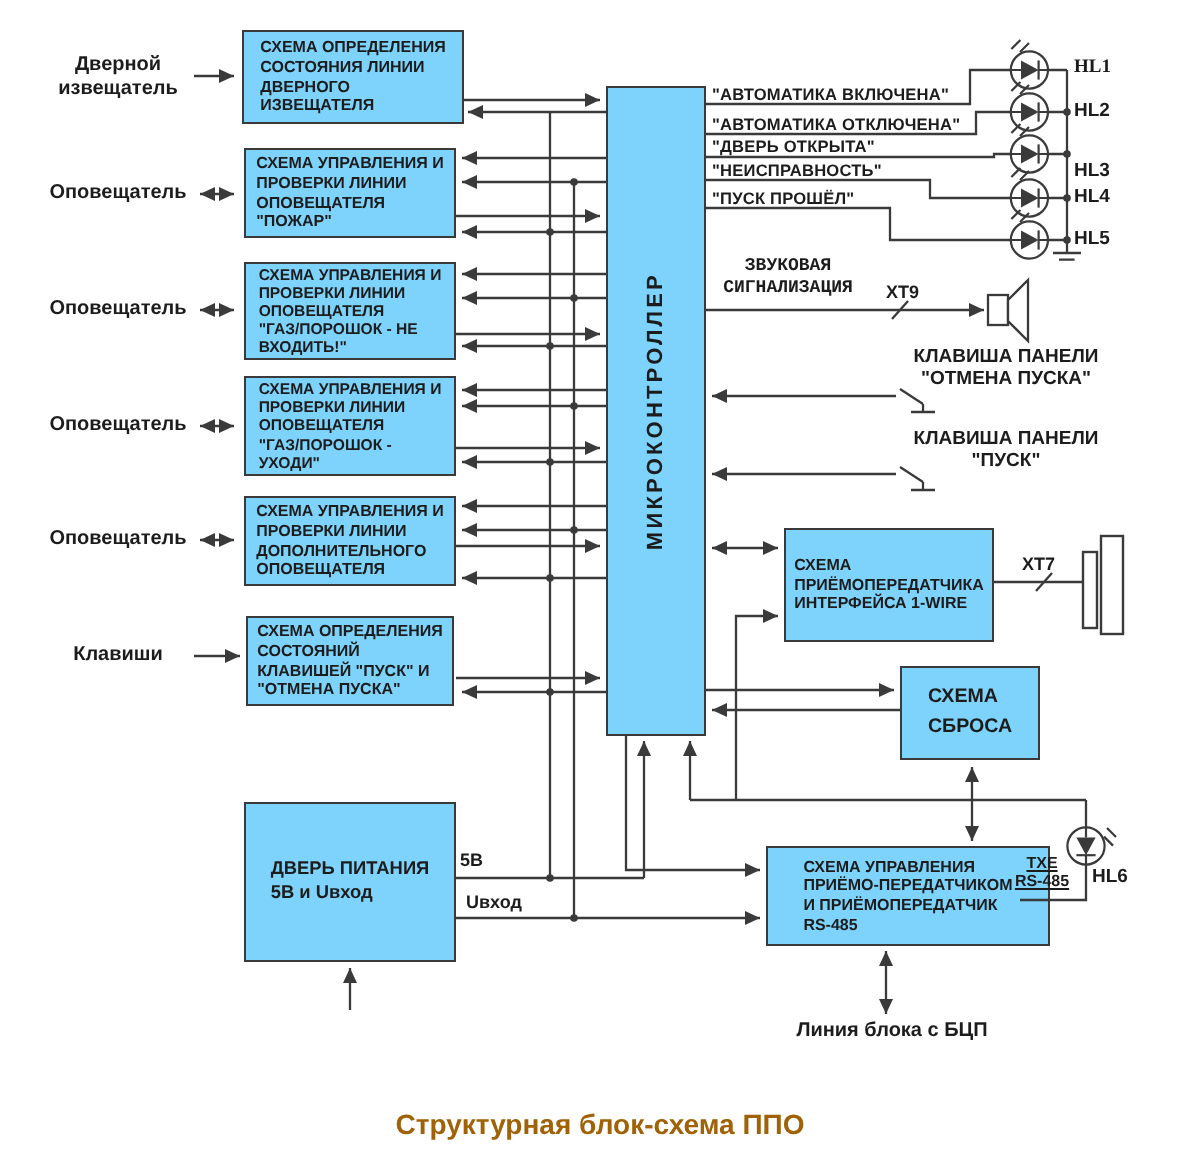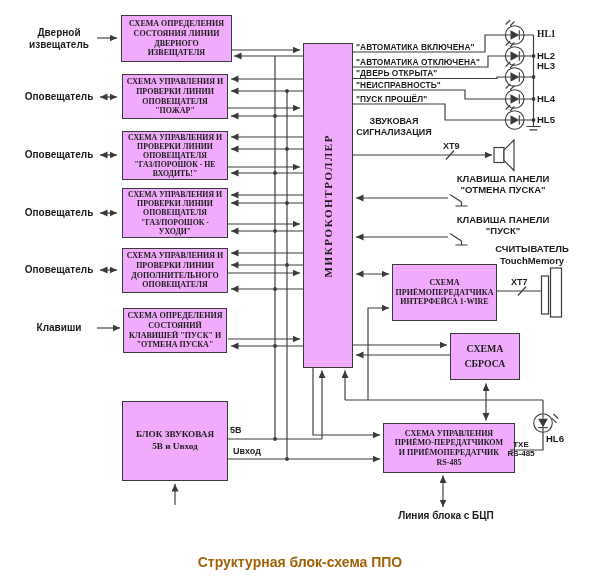--- a/index.html
+++ b/index.html
@@ -1,20 +1,20 @@
 <!DOCTYPE html>
 <html><head>
 <meta charset="utf-8">
 <style>
   html,body{margin:0;padding:0;background:#fff;}
   .stage{position:relative;width:600px;height:584px;background:#fff;overflow:hidden;
          font-family:"Liberation Sans",sans-serif;font-weight:bold;color:#1c1c1c;}
-  .blk{position:absolute;border:1.4px solid #3a3a3a;background:#f0abfc;box-sizing:border-box;
-       display:flex;align-items:center;justify-content:center;text-align:center;
-       white-space:pre-line;font-family:Liberation Serif, serif;}
+  .blk{position:absolute;border:1.4px solid #3a3a3a;background:#7dd3fc;box-sizing:border-box;
+       display:flex;align-items:center;justify-content:center;text-align:left;
+       white-space:pre-line;}
   .f8 {font-size:8px;line-height:1.22;}
   .f8s{font-size:7.8px;line-height:1.18;}
   .f9 {font-size:9.2px;line-height:1.3;}
   .f95{font-size:9.8px;line-height:1.45;}
   .lbl{position:absolute;white-space:pre-line;}
   .ctr{text-align:center;}
   .ind{font-size:8.3px;white-space:nowrap;letter-spacing:0.1px;}
   .hl{font-size:9.5px;}
   .mcu-txt{writing-mode:vertical-rl;transform:rotate(180deg);font-size:11px;letter-spacing:1.6px;}
   svg{position:absolute;left:0;top:0;pointer-events:none;}
@@ -51,61 +51,59 @@
 "ГАЗ/ПОРОШОК -
 УХОДИ"</div>
   <div class="blk f8" style="left:122px;top:248px;width:106px;height:45px;">СХЕМА УПРАВЛЕНИЯ И
 ПРОВЕРКИ ЛИНИИ
 ДОПОЛНИТЕЛЬНОГО
 ОПОВЕЩАТЕЛЯ</div>
   <div class="blk f8" style="left:123px;top:308px;width:104px;height:45px;">СХЕМА ОПРЕДЕЛЕНИЯ
 СОСТОЯНИЙ
 КЛАВИШЕЙ "ПУСК" И
 "ОТМЕНА ПУСКА"</div>
-  <div class="blk f9" style="left:122px;top:401px;width:106px;height:80px;">БЛОК ЗВУКОВАЯ
+  <div class="blk f9" style="left:122px;top:401px;width:106px;height:80px;">ДВЕРЬ ПИТАНИЯ
 5В и Uвход</div>
 
   <div class="blk" style="left:303px;top:43px;width:50px;height:325px;">
     <span class="mcu-txt">МИКРОКОНТРОЛЛЕР</span>
   </div>
 
   <div class="blk f8" style="left:392px;top:264px;width:105px;height:57px;">СХЕМА
 ПРИЁМОПЕРЕДАТЧИКА
 ИНТЕРФЕЙСА 1-WIRE</div>
   <div class="blk f95" style="left:450px;top:333px;width:70px;height:47px;">СХЕМА
 СБРОСА</div>
-  <div class="blk f8" style="left:383px;top:423px;width:132px;height:50px;">СХЕМА УПРАВЛЕНИЯ
+  <div class="blk f8" style="left:383px;top:423px;width:142px;height:50px;">СХЕМА УПРАВЛЕНИЯ
 ПРИЁМО-ПЕРЕДАТЧИКОМ
 И ПРИЁМОПЕРЕДАТЧИК
 RS-485</div>
 
   <div class="lbl ind" style="left:356px;top:42px;">"АВТОМАТИКА ВКЛЮЧЕНА"</div>
   <div class="lbl ind" style="left:356px;top:57px;">"АВТОМАТИКА ОТКЛЮЧЕНА"</div>
   <div class="lbl ind" style="left:356px;top:68px;">"ДВЕРЬ ОТКРЫТА"</div>
   <div class="lbl ind" style="left:356px;top:80px;">"НЕИСПРАВНОСТЬ"</div>
   <div class="lbl ind" style="left:356px;top:94px;">"ПУСК ПРОШЁЛ"</div>
 
   <div class="lbl hl" style="left:537px;top:29px;font-family:Liberation Serif, serif;">HL1</div>
   <div class="lbl hl" style="left:537px;top:50px;">HL2</div>
-  <div class="lbl hl" style="left:537px;top:60px;">HL3</div>
+  <div class="lbl hl" style="left:537px;top:80px;">HL3</div>
   <div class="lbl hl" style="left:537px;top:93px;">HL4</div>
   <div class="lbl hl" style="left:537px;top:114px;">HL5</div>
 
-  <div class="lbl ctr" style="left:352px;top:116px;width:84px;font-size:9px;line-height:1.25;">ЗВУКОВАЯ
+  <div class="lbl ctr" style="left:352px;top:128px;width:84px;font-size:9px;line-height:1.25;font-family:Liberation Mono, monospace;">ЗВУКОВАЯ
 СИГНАЛИЗАЦИЯ</div>
   <div class="lbl" style="left:443px;top:141px;font-size:9px;">XT9</div>
   <div class="lbl ctr" style="left:443px;top:173px;width:120px;font-size:9.5px;line-height:1.2;">КЛАВИША ПАНЕЛИ
 "ОТМЕНА ПУСКА"</div>
   <div class="lbl ctr" style="left:443px;top:214px;width:120px;font-size:9.5px;line-height:1.2;">КЛАВИША ПАНЕЛИ
 "ПУСК"</div>
-  <div class="lbl ctr" style="left:482px;top:243px;width:100px;font-size:9.5px;line-height:1.25;">СЧИТЫВАТЕЛЬ
-TouchMemory</div>
   <div class="lbl" style="left:511px;top:277px;font-size:9px;">XT7</div>
 
-  <div class="lbl ctr" style="left:500px;top:440px;width:42px;font-size:8px;line-height:1.15;">TXE
+  <div class="lbl ctr" style="left:500px;top:427px;width:42px;font-size:8px;line-height:1.15;text-decoration:underline;">TXE
 RS-485</div>
   <div class="lbl hl" style="left:546px;top:433px;">HL6</div>
   <div class="lbl ctr" style="left:386px;top:510px;width:120px;font-size:10px;">Линия блока с БЦП</div>
   <div class="lbl" style="left:230px;top:425px;font-size:9px;">5В</div>
   <div class="lbl" style="left:233px;top:446px;font-size:9px;">Uвход</div>
 
   <div class="lbl ctr" style="left:150px;top:554px;width:300px;font-size:14px;color:#a16207;">Структурная блок-схема ППО</div>
 
   <svg width="600" height="584">
     <defs>

